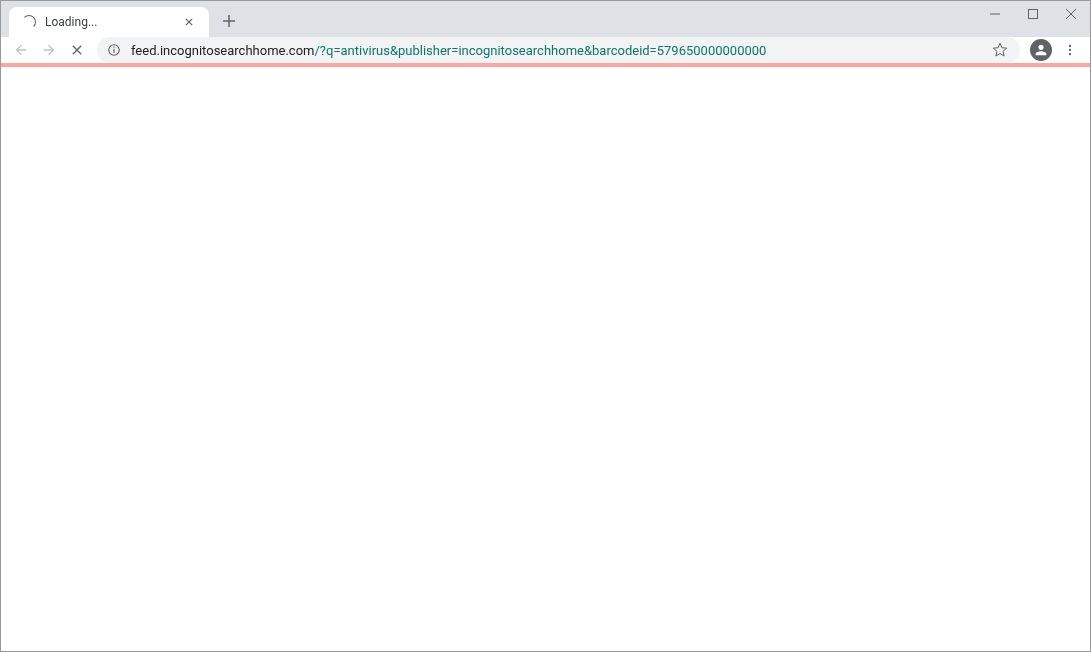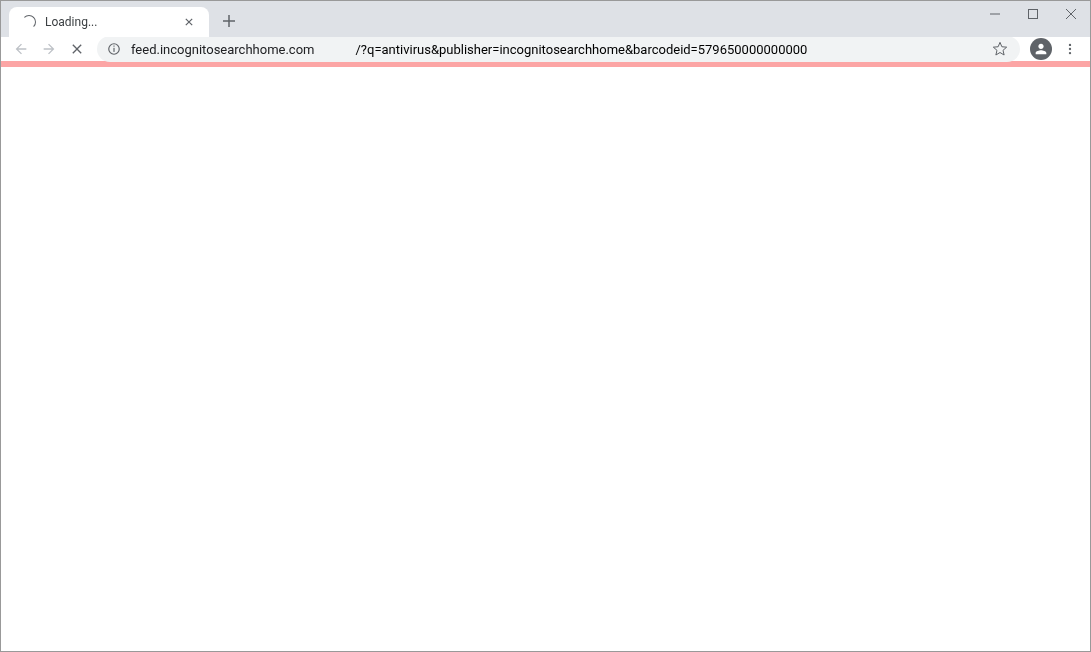--- a/index.html
+++ b/index.html
@@ -113,21 +113,21 @@
     .win-btn svg {
       width: 10px;
       height: 10px;
     }
     .toolbar {
       height: 30px;
       background: #fff;
       display: flex;
       align-items: center;
       padding: 0 6px;
-      border-bottom: 6px solid #fca5a5;
+      border-bottom: 4px solid #fca5a5;
     }
     .nav-btn {
       width: 28px;
       height: 28px;
       display: flex;
       align-items: center;
       justify-content: center;
       border-radius: 50%;
       cursor: pointer;
       color: #5f6368;
@@ -164,22 +164,21 @@
       flex: 1;
       white-space: nowrap;
       overflow: hidden;
       display: flex;
       align-items: baseline;
     }
     .url-domain {
       color: #202124;
     }
     .url-path {
-      color: #000000;
-      margin-left: 41px;
+      color: #0f766e;
     }
     .bookmark-btn {
       width: 20px;
       height: 20px;
       display: flex;
       align-items: center;
       justify-content: center;
       cursor: pointer;
       color: #5f6368;
     }

